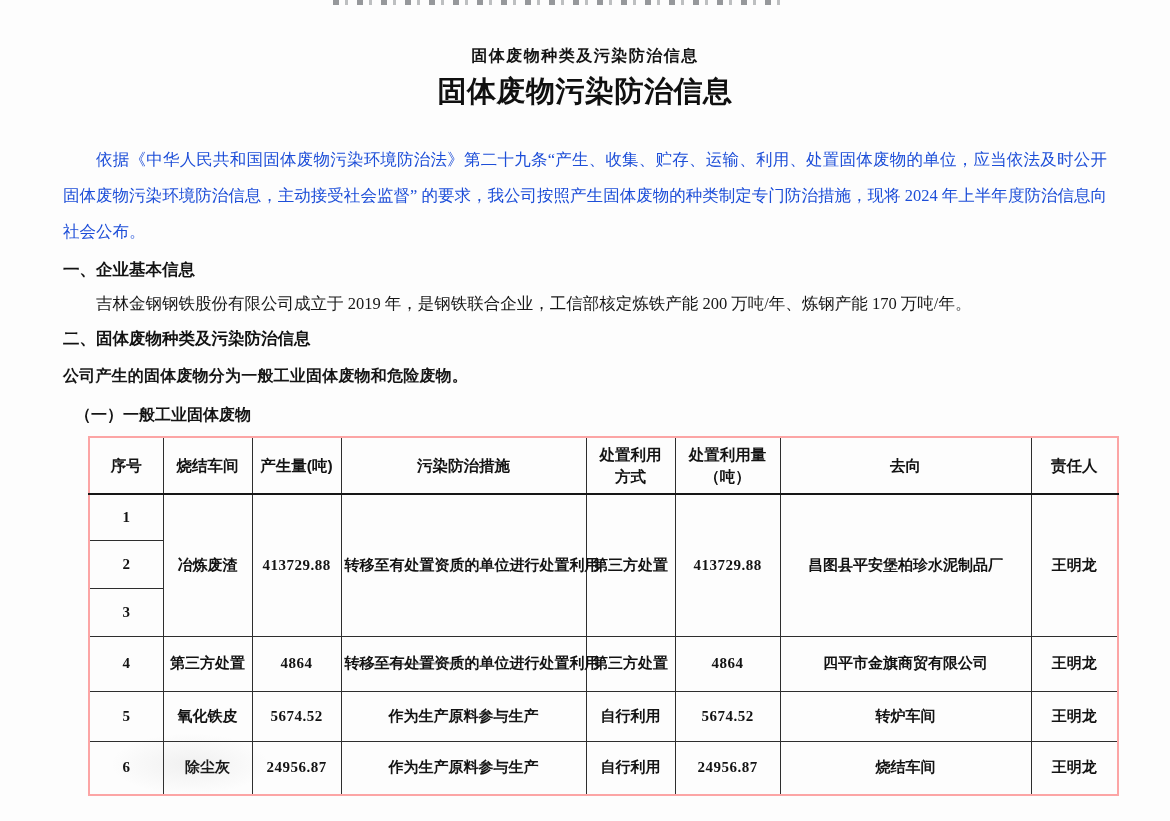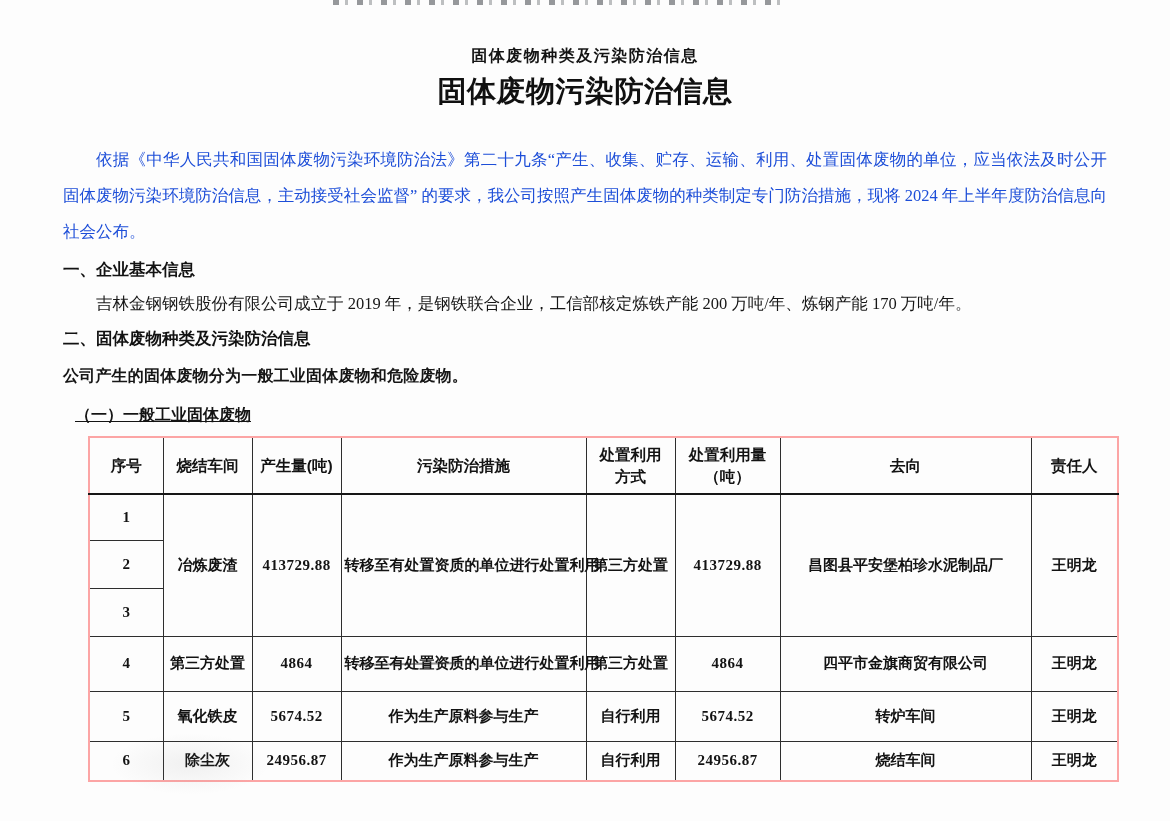--- a/index.html
+++ b/index.html
@@ -40,39 +40,39 @@
   }
   .h-sec {
     margin-top:4px; font-family:"Liberation Sans", sans-serif;
     font-size:16.5px; font-weight:700; color:#121212; line-height:30px;
   }
   .body-ind { margin-top:5px; font-size:16.5px; line-height:30px; text-indent:2em; color:#161616; }
   .body-flush { margin-top:9px; font-size:16px; line-height:28px; color:#161616;
     font-family:"Liberation Sans", sans-serif; font-weight:700; letter-spacing:.2px; }
   .sub-head {
     margin-top:12px; margin-left:12px; font-size:16px; font-weight:700;
-    color:#141414; line-height:26px;text-decoration:underline;
+    color:#141414; line-height:26px;
   }
   table.waste {
     margin-top:8px; margin-left:25px;
     border-collapse:collapse; table-layout:fixed; width:1029px;
     border:2px solid #fca5a5;
   }
   table.waste th, table.waste td {
     border:1px solid #2e2e2e; text-align:center; vertical-align:middle;
     padding:2px 3px; color:#131313;
   }
   table.waste thead th {
     font-family:"Liberation Sans", sans-serif; font-weight:700; font-size:15.5px;
     white-space:pre-line; line-height:22px; border-bottom:2px solid #161616;
   }
   table.waste td { font-size:15px; font-weight:700; }
   tr.hdr { height:57px; }
   tr.r1 { height:46px; } tr.r2 { height:48px; } tr.r3 { height:48px; }
-  tr.r4 { height:55px; } tr.r5 { height:50px; } tr.r6 { height:40px;padding-left:20px; }
+  tr.r4 { height:55px; } tr.r5 { height:50px; } tr.r6 { height:54px;padding-left:20px; }
   td.c-measure { font-size:14px; white-space:nowrap; }
   td.c-num { letter-spacing:.5px; }
   
   td.artifact { position:relative; }
   td.artifact::after {
     content:""; position:absolute; left:16px; top:26px; width:104px; height:2px;
     background:#2a2a2a; opacity:.5; transform:rotate(-1.2deg); border-radius:2px;
   }
 </style>
 </head>

